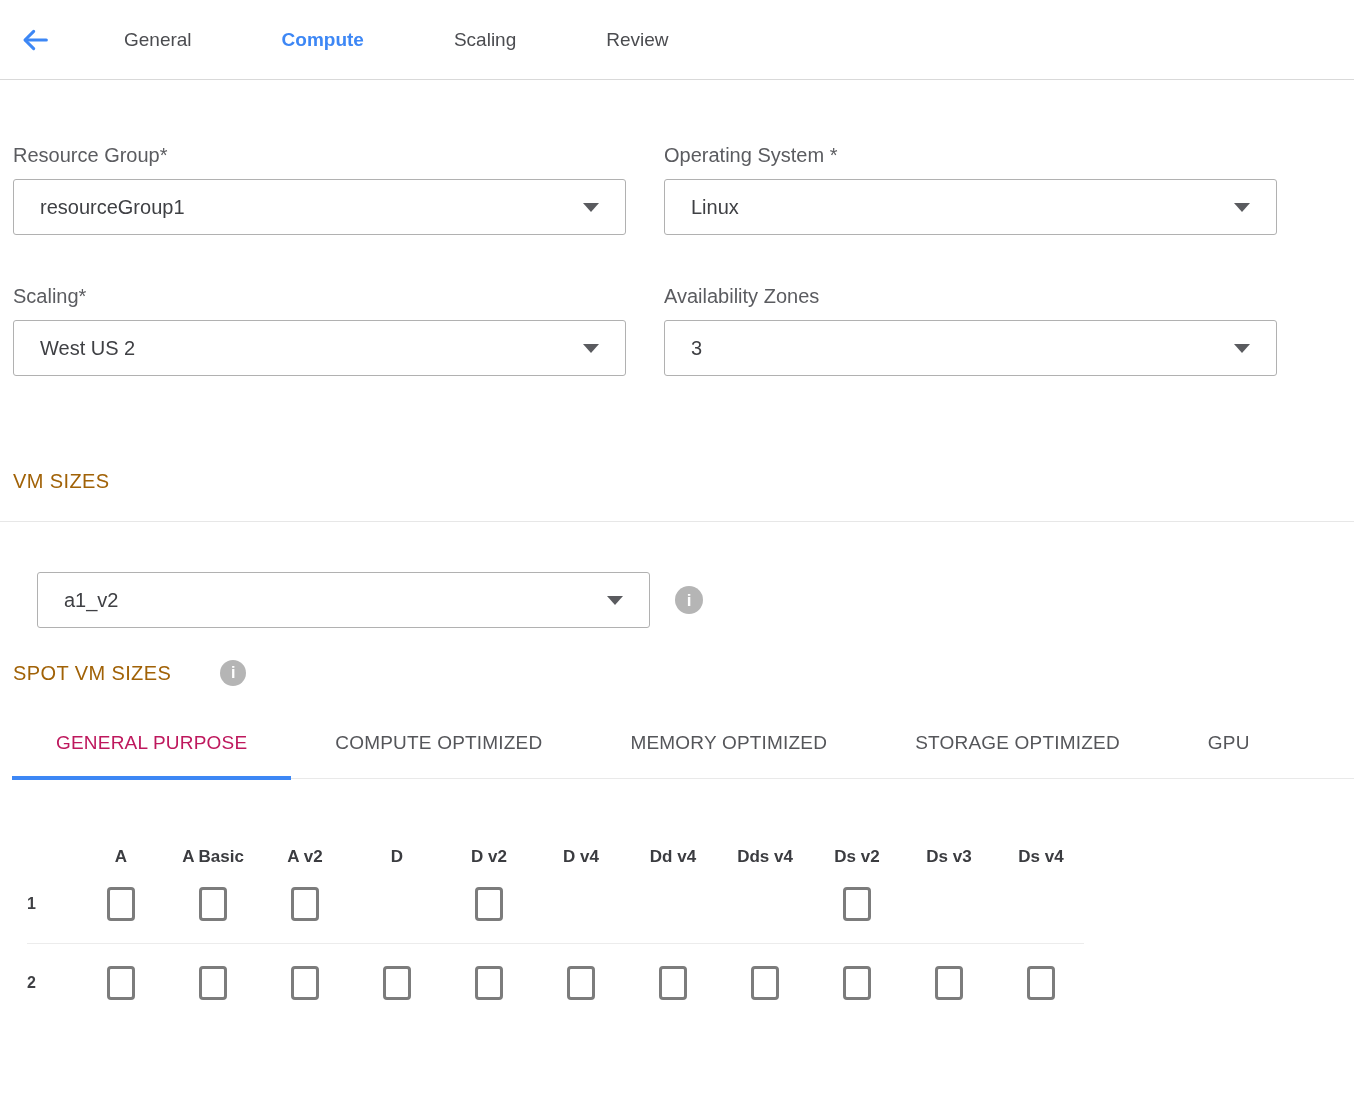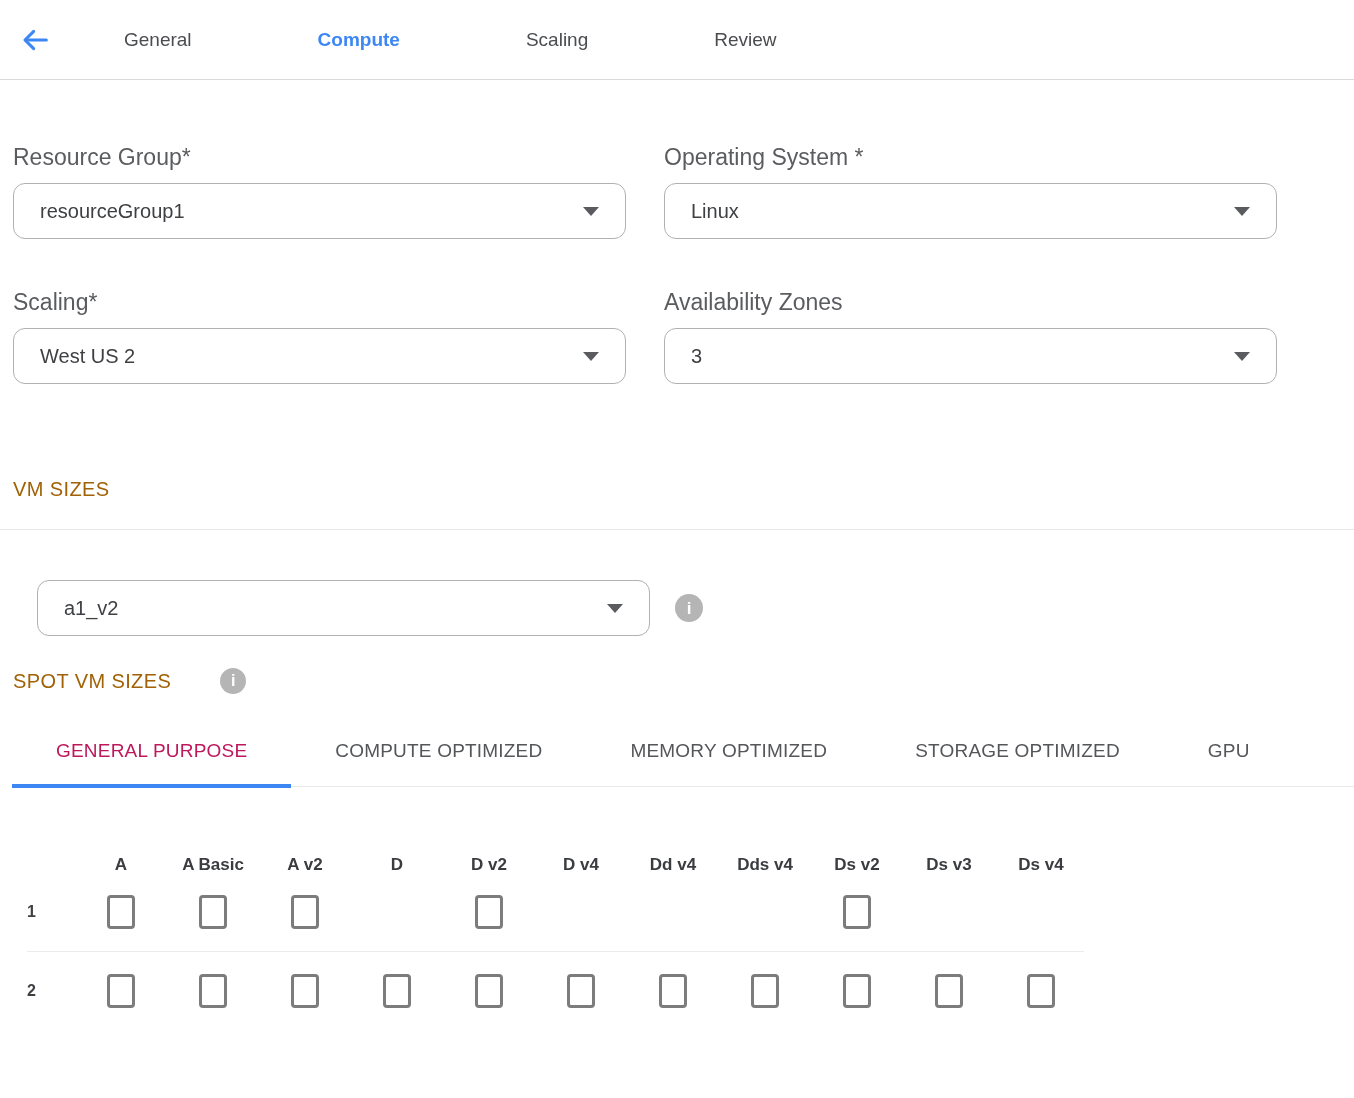--- a/index.html
+++ b/index.html
@@ -5,30 +5,30 @@
   * { box-sizing: border-box; }
   html,body { margin:0; padding:0; }
   body {
     width:1354px; height:1098px; background:#ffffff; overflow:hidden;
     font-family:"Liberation Sans", sans-serif; color:#3f4044; position:relative;
   }
 
   
   .topbar { height:80px; border-bottom:1px solid #d9d9d9; display:flex; align-items:center; }
   .back-btn { margin-left:16px; width:38px; height:38px; border:none; background:none; padding:0; cursor:pointer; display:flex; align-items:center; justify-content:center; }
-  .nav-tabs { display:flex; margin-left:70px;gap:36px; }
+  .nav-tabs { display:flex; margin-left:70px; }
   .nav-tab { margin-right:90px; font-size:19px; color:#4b4c50; cursor:pointer; font-weight:400; }
   .nav-tab.active { color:#3d87f5; font-weight:600; }
 
   
   .content { padding:64px 0 0 13px; }
   .form-grid { display:grid; grid-template-columns:613px 613px; column-gap:38px; row-gap:50px; }
-  .field-label { display:block; font-size:23px; color:#5b5c60; margin-bottom:12px; }
+  .field-label { display:block; font-size:20px; color:#5b5c60; margin-bottom:12px; }
   .selectbox {
-    height:56px; border:1px solid #b1b1b1; border-radius:12px; background:#fff;
+    height:56px; border:1px solid #b1b1b1; border-radius:3px; background:#fff;
     display:flex; align-items:center; justify-content:space-between;
     padding:0 26px; font-size:20px; color:#3f4044; cursor:pointer;
   }
   .caret { width:0; height:0; border-left:8px solid transparent; border-right:8px solid transparent; border-top:9px solid #5a5b5f; flex:0 0 auto; }
 
   .section-title { font-size:20px; color:#a16207; letter-spacing:.4px; font-weight:400; margin:0; }
   .vm-sizes-title { margin-top:94px; }
   .section-divider { margin:28px 0 0 -13px; width:1354px; border:none; border-top:1px solid #e7e7e7; }
 
   .on-demand-block { margin-top:50px; }

